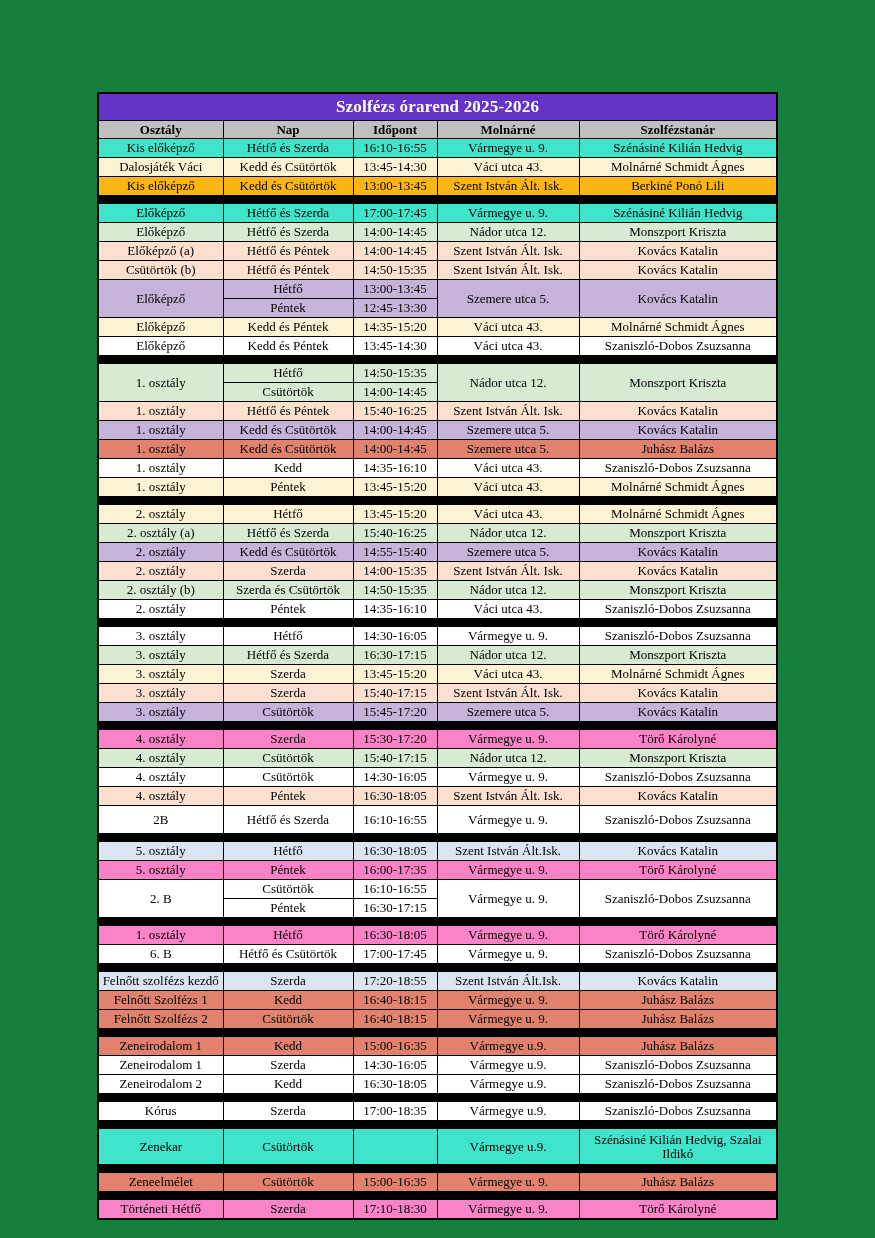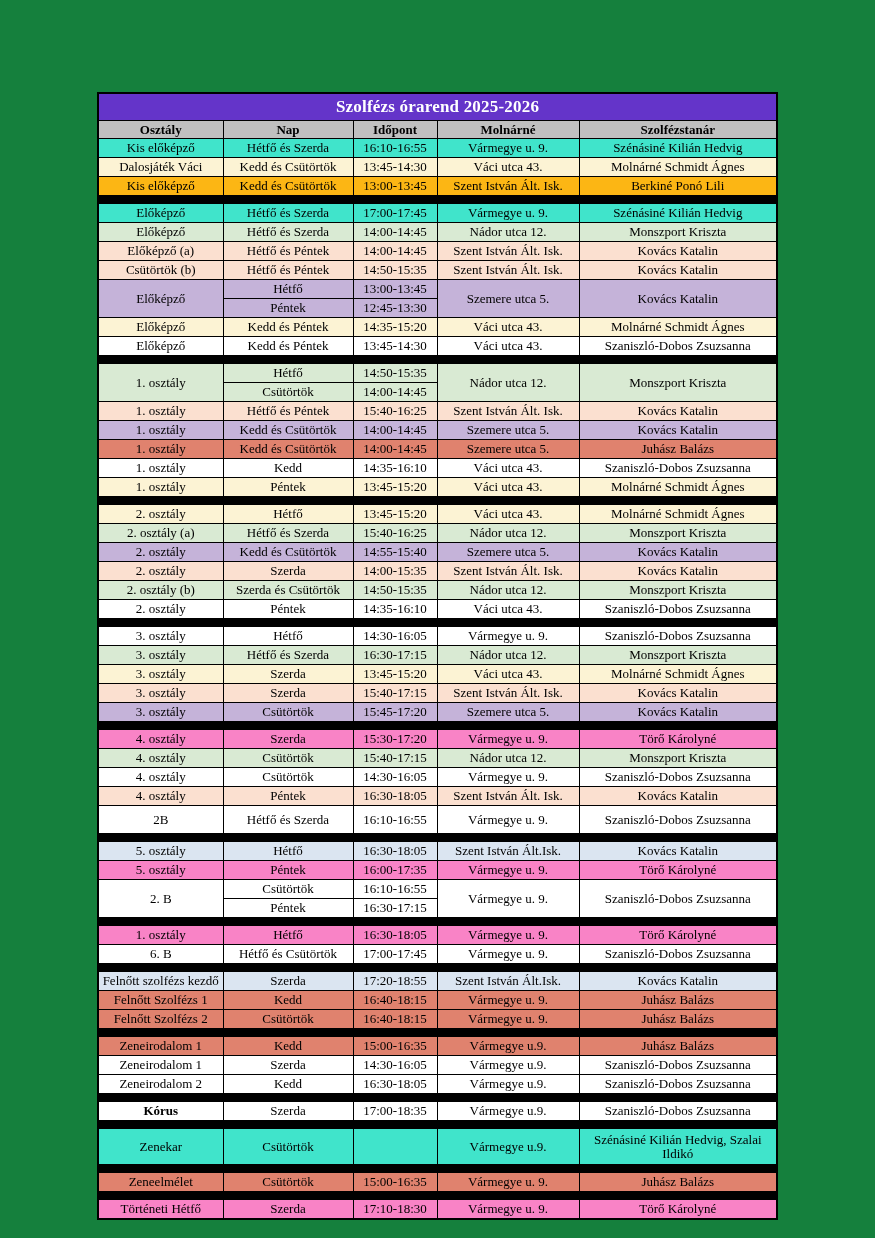--- a/index.html
+++ b/index.html
@@ -423,21 +423,21 @@
             <td style="background: rgb(255, 255, 255);">Zeneirodalom 2</td>
             <td style="background: rgb(255, 255, 255);">Kedd</td>
             <td style="background: rgb(255, 255, 255);">16:30-18:05</td>
             <td style="background: rgb(255, 255, 255);">Vármegye u.9.</td>
             <td style="background: rgb(255, 255, 255);">Szaniszló-Dobos Zsuzsanna</td>
           </tr>
           <tr class="sep">
             <td colspan="5"></td>
           </tr>
           <tr class="row">
-            <td style="background: rgb(255, 255, 255); font-weight: bold;">Kórus</td>
+            <td style="background: rgb(255, 255, 255);">Kórus</td>
             <td style="background: rgb(255, 255, 255);">Szerda</td>
             <td style="background: rgb(255, 255, 255);">17:00-18:35</td>
             <td style="background: rgb(255, 255, 255);">Vármegye u.9.</td>
             <td style="background: rgb(255, 255, 255);">Szaniszló-Dobos Zsuzsanna</td>
           </tr>
           <tr class="sep">
             <td colspan="5"></td>
           </tr>
           <tr class="xtall">
             <td style="background: rgb(64, 228, 203);">Zenekar</td>

